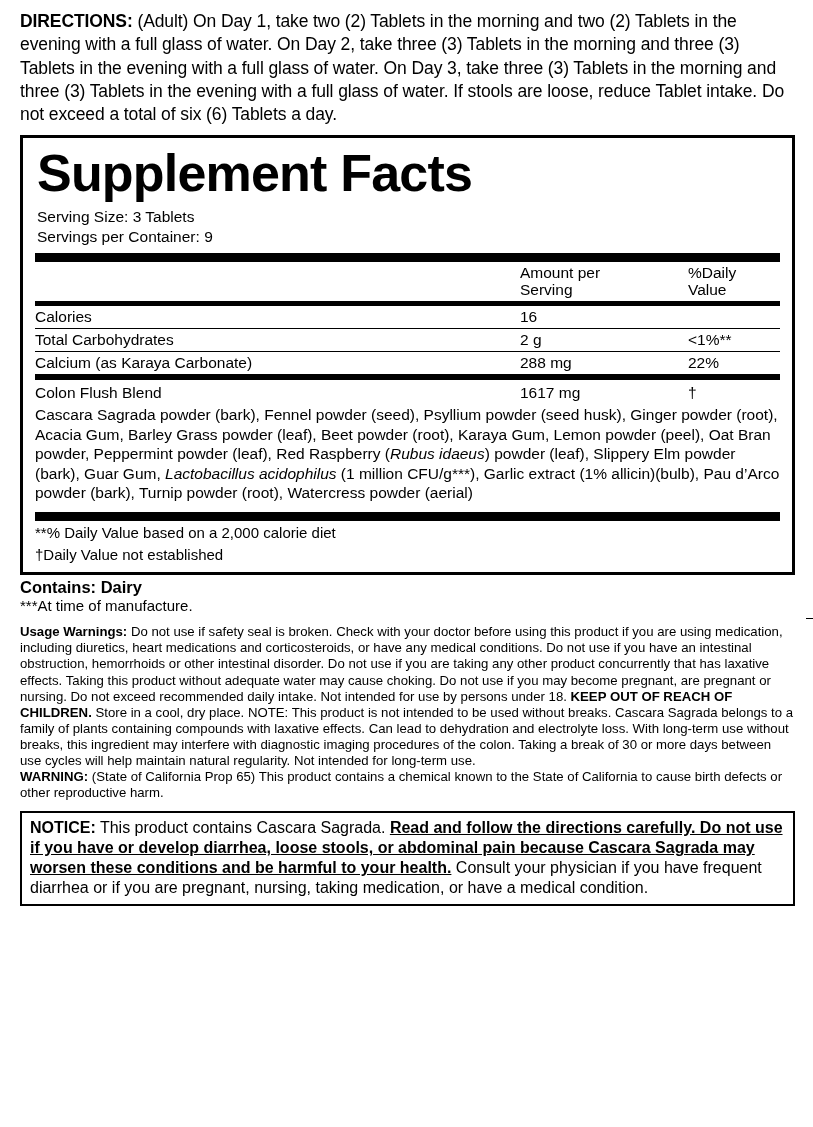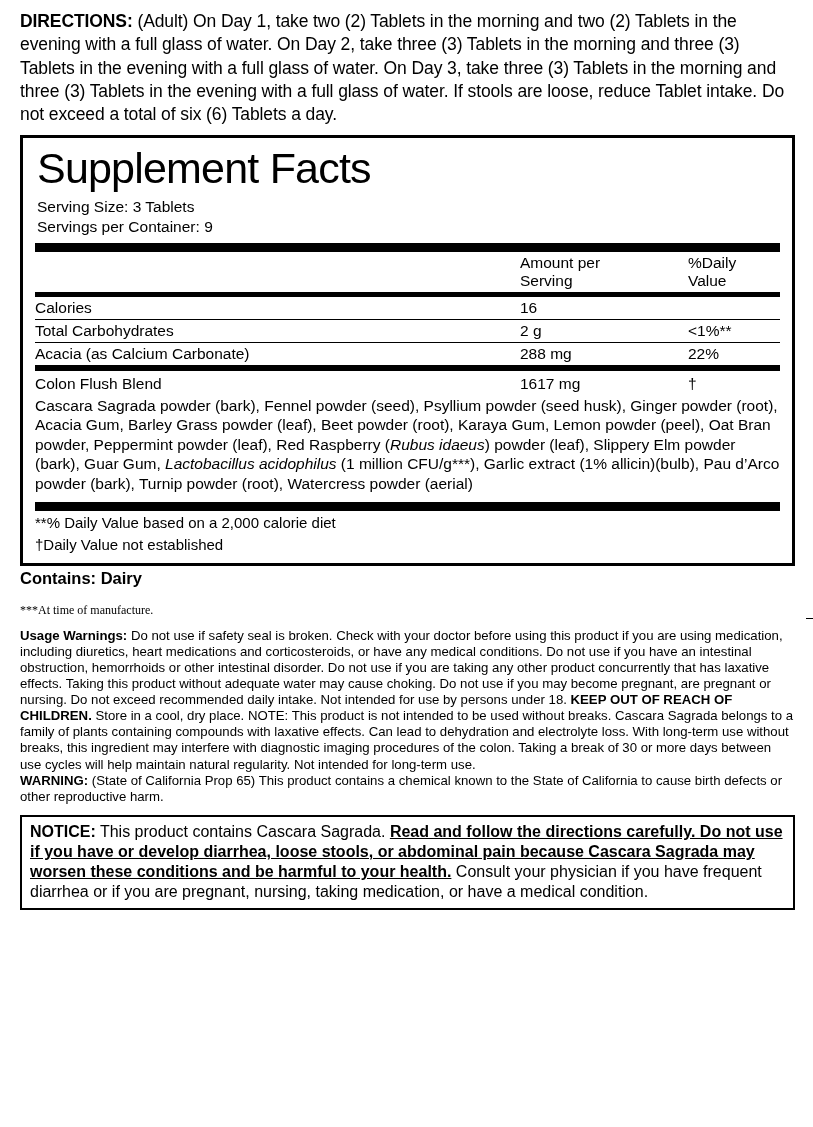--- a/index.html
+++ b/index.html
@@ -31,22 +31,22 @@
   }
   .directions b { font-weight: bold; }
 
   
   .sf-panel {
     border: 3px solid #000;
     padding: 6px 12px 8px 12px;
     box-sizing: border-box;
   }
   .sf-title {
-    font-size: 43px;
-    font-weight: normal;
+    font-size: 52px;
+    font-weight: bold;
     letter-spacing: -0.8px;
     line-height: 1.05;
     margin: 2px 0 6px 2px;
   }
   .sf-serving {
     font-size: 15.5px;
     line-height: 1.28;
     margin-left: 2px;
   }
   .rule-thick {
@@ -92,23 +92,22 @@
     font-size: 16px;
     line-height: 1.32;
     margin-top: 7px;
   }
   .contains {
     font-size: 16.5px;
     font-weight: bold;
     margin-top: 3px;
   }
   .attime {
-    font-size: 12px;
-    margin-top: 15px;
-    font-family: Liberation Serif, serif;
+    font-size: 15px;
+    margin-top: 0;
   }
 
   
   .warnings {
     font-size: 13.2px;
     line-height: 1.22;
     margin-top: 10px;
     text-align: left;
   }
   .warnings b { font-weight: bold; }
@@ -175,21 +174,21 @@
         <td>Calories</td>
         <td class="col-amt">16</td>
         <td class="col-dv"></td>
       </tr>
       <tr class="row-line">
         <td>Total Carbohydrates</td>
         <td class="col-amt">2 g</td>
         <td class="col-dv">&lt;1%**</td>
       </tr>
       <tr class="row-line">
-        <td>Acacia (as Calcium Carbonate)</td>
+        <td>Calcium (as Karaya Carbonate)</td>
         <td class="col-amt">288 mg</td>
         <td class="col-dv">22%</td>
       </tr>
     </tbody>
       </table>
 
     <div class="rule-med"></div>
 
     <table class="sf">
       <tbody>

